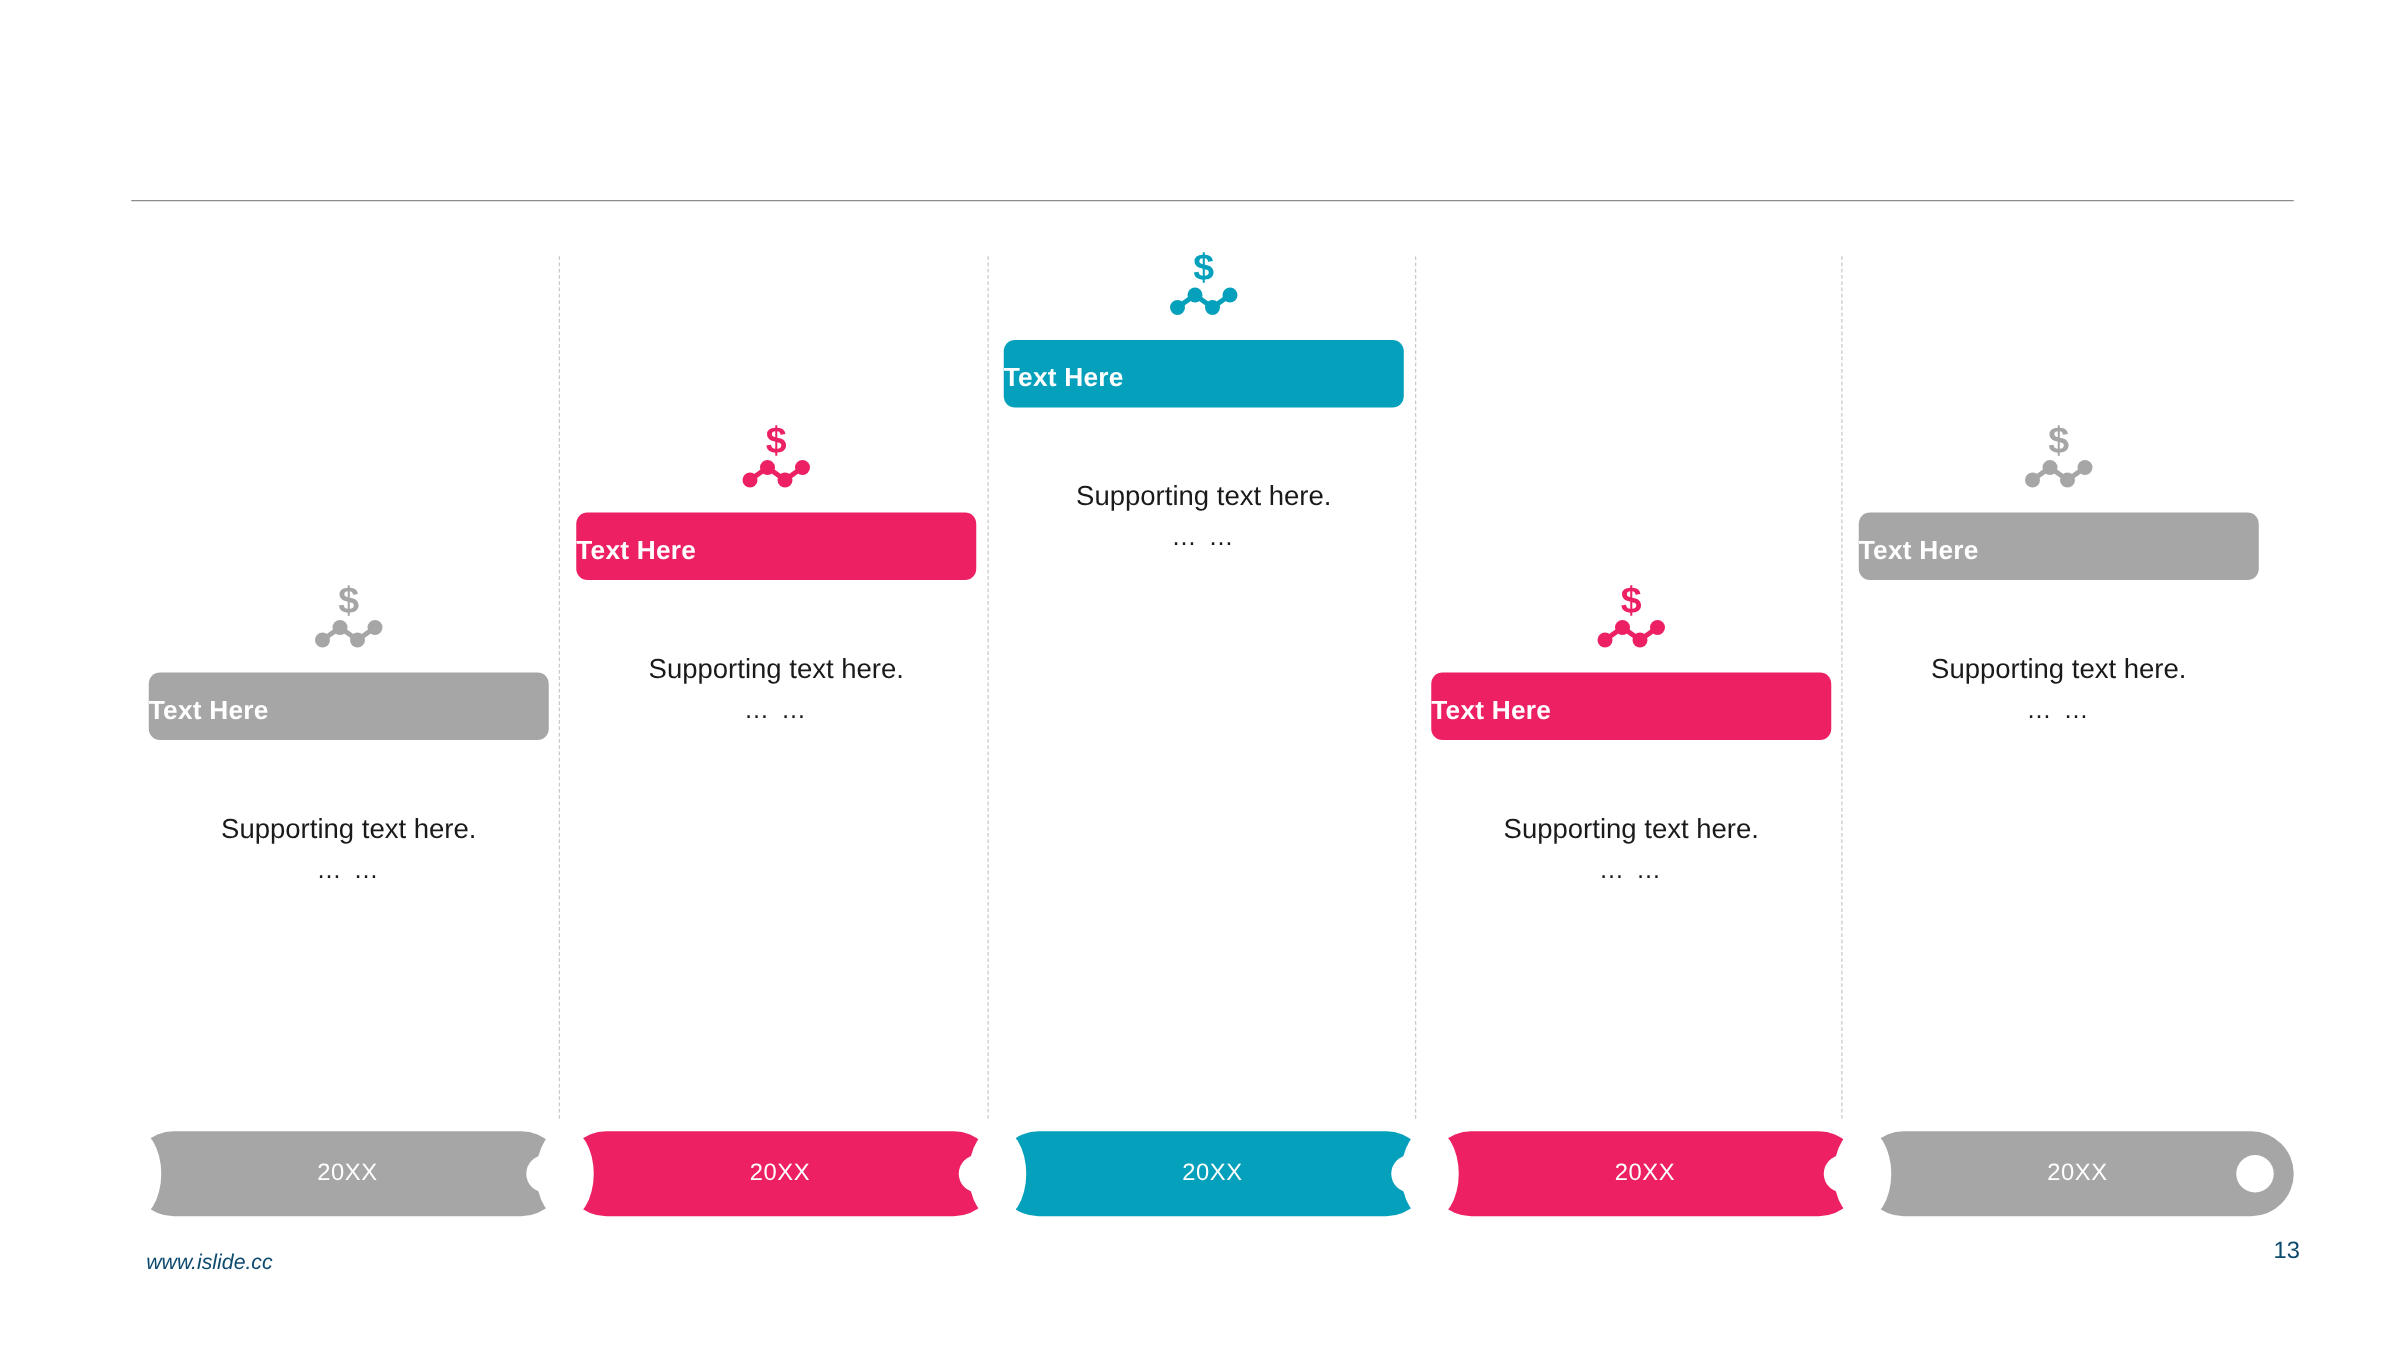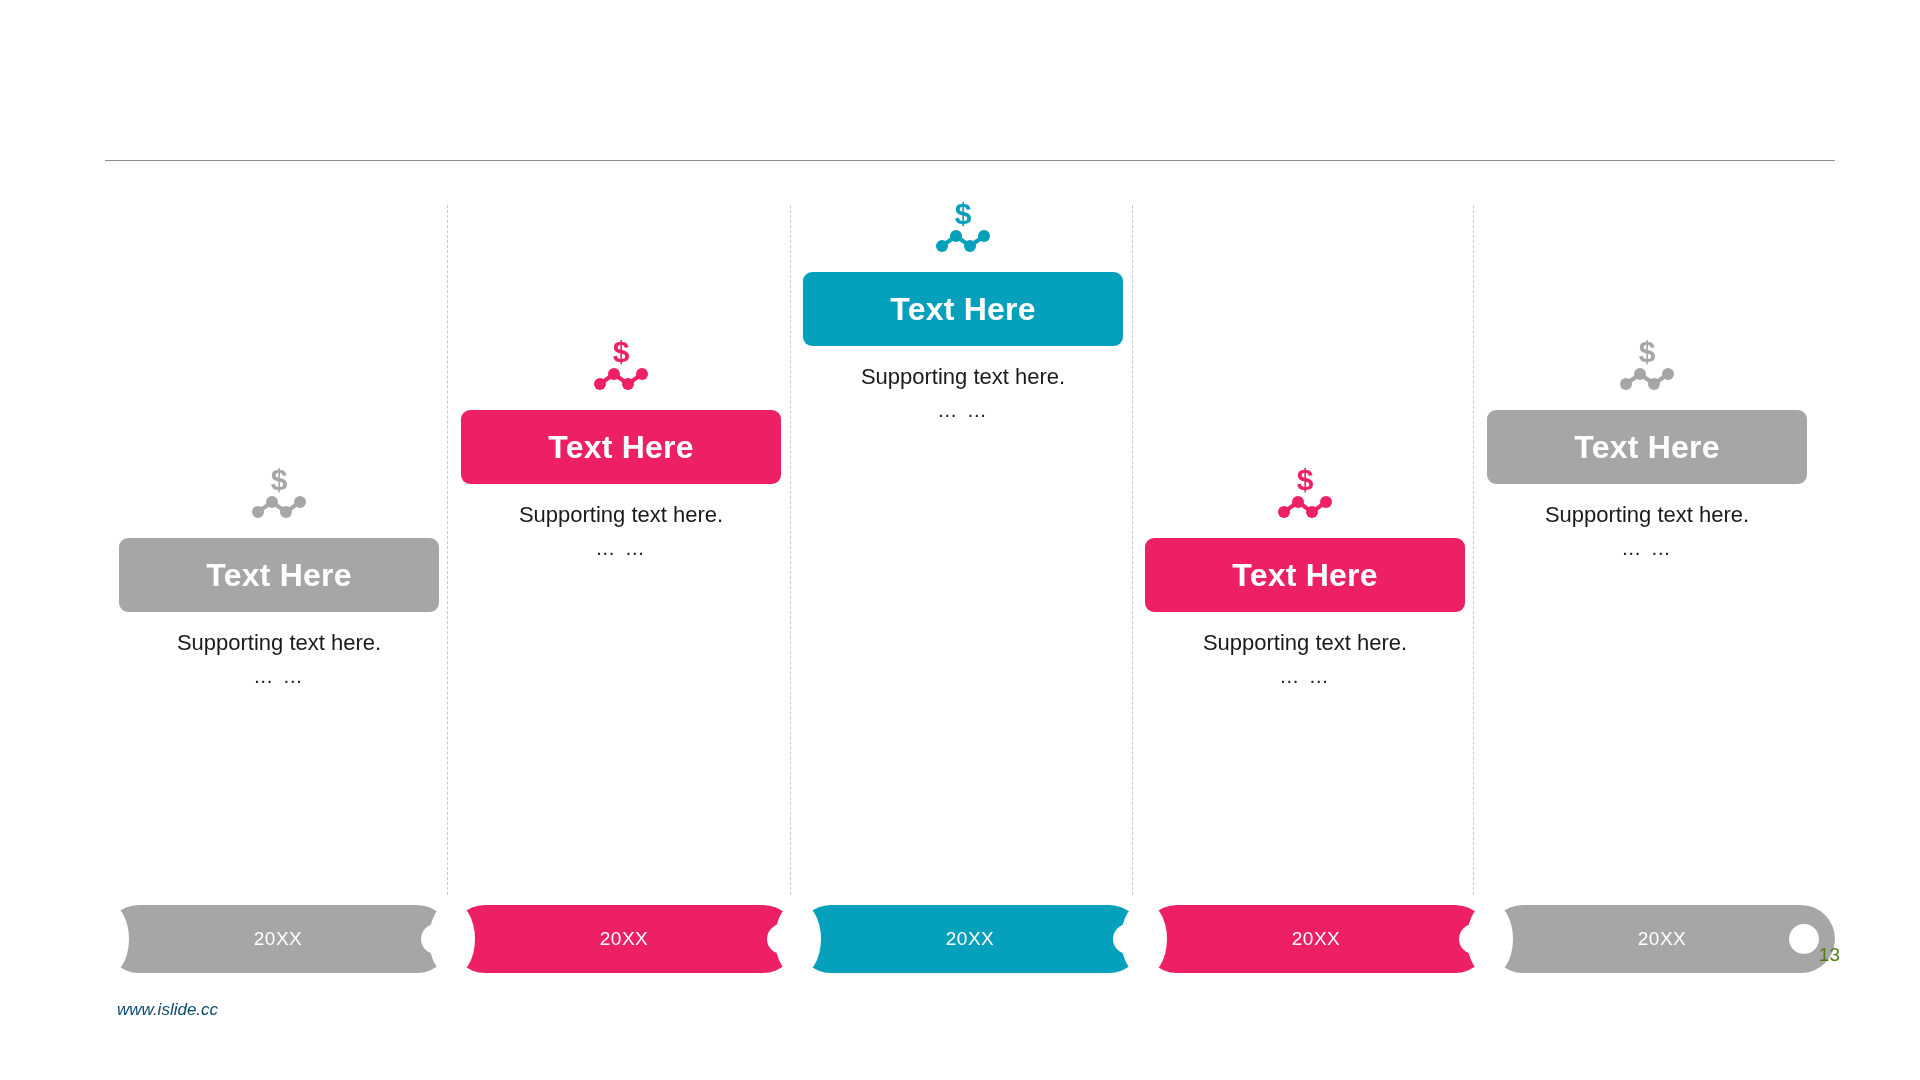--- a/index.html
+++ b/index.html
@@ -28,28 +28,28 @@
   .col{
     position:absolute;width:320px;text-align:center;
   }
   .icon-wrap{
     height:62px;display:flex;align-items:flex-end;justify-content:center;
     margin-bottom:14px;
   }
   .icon-wrap svg{display:block;}
 
   .pill-btn{
-    display:block;width:100%;height:74px;line-height:62px;
+    display:block;width:100%;height:54px;line-height:62px;
     border-radius:9px;border:none;padding:0;
-    color:#ffffff;font-size:32px;font-weight:bold;
-    letter-spacing:.2px;text-align:center;
+    color:#ffffff;font-size:21px;font-weight:bold;
+    letter-spacing:.2px;text-align:left;
     font-family:"Liberation Sans", sans-serif;
   }
   .support{
-    margin-top:16px;font-size:22px;color:#1a1a1a;line-height:1.35;
+    margin-top:56px;font-size:22px;color:#1a1a1a;line-height:1.35;
   }
   .support .dots{display:block;font-size:20px;margin-top:5px;letter-spacing:2px;}
 
   
   .timeline{position:absolute;left:105px;top:905px;width:1730px;height:68px;}
   .seg{
     position:absolute;top:0;height:68px;
     display:flex;align-items:center;justify-content:center;
   }
   .seg .bar{
@@ -67,22 +67,22 @@
     position:relative;z-index:3;color:#ffffff;font-size:19px;
     letter-spacing:.5px;
   }
 
   
   .footer-left{
     position:absolute;left:117px;top:1000px;
     font-size:17px;color:#0c4a6e;font-style:italic;
   }
   .footer-right{
-    position:absolute;right:80px;top:944px;
-    font-size:19px;color:#4d7c0f;
+    position:absolute;right:80px;top:990px;
+    font-size:19px;color:#0c4a6e;
   }
 </style>
 </head>
 <body>
 
 <div class="slide">
 
   <div class="top-rule"></div>
 
   <div class="divider" style="left:447px;"></div>

